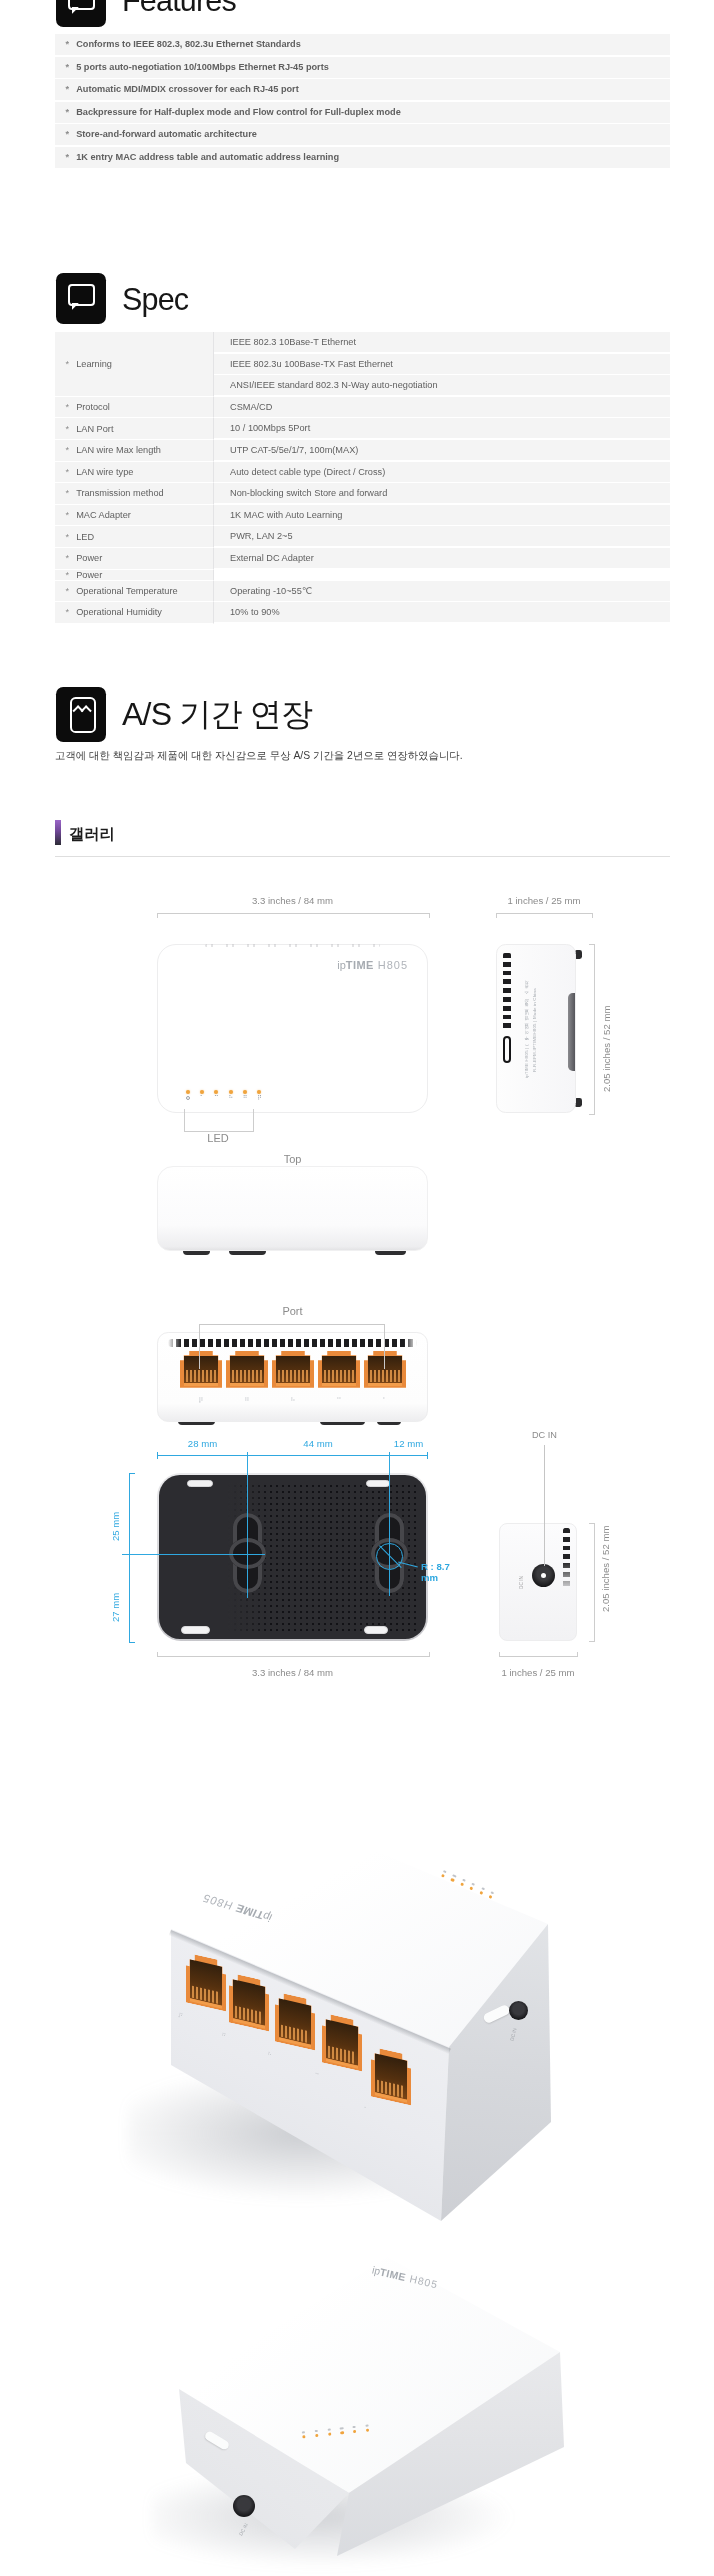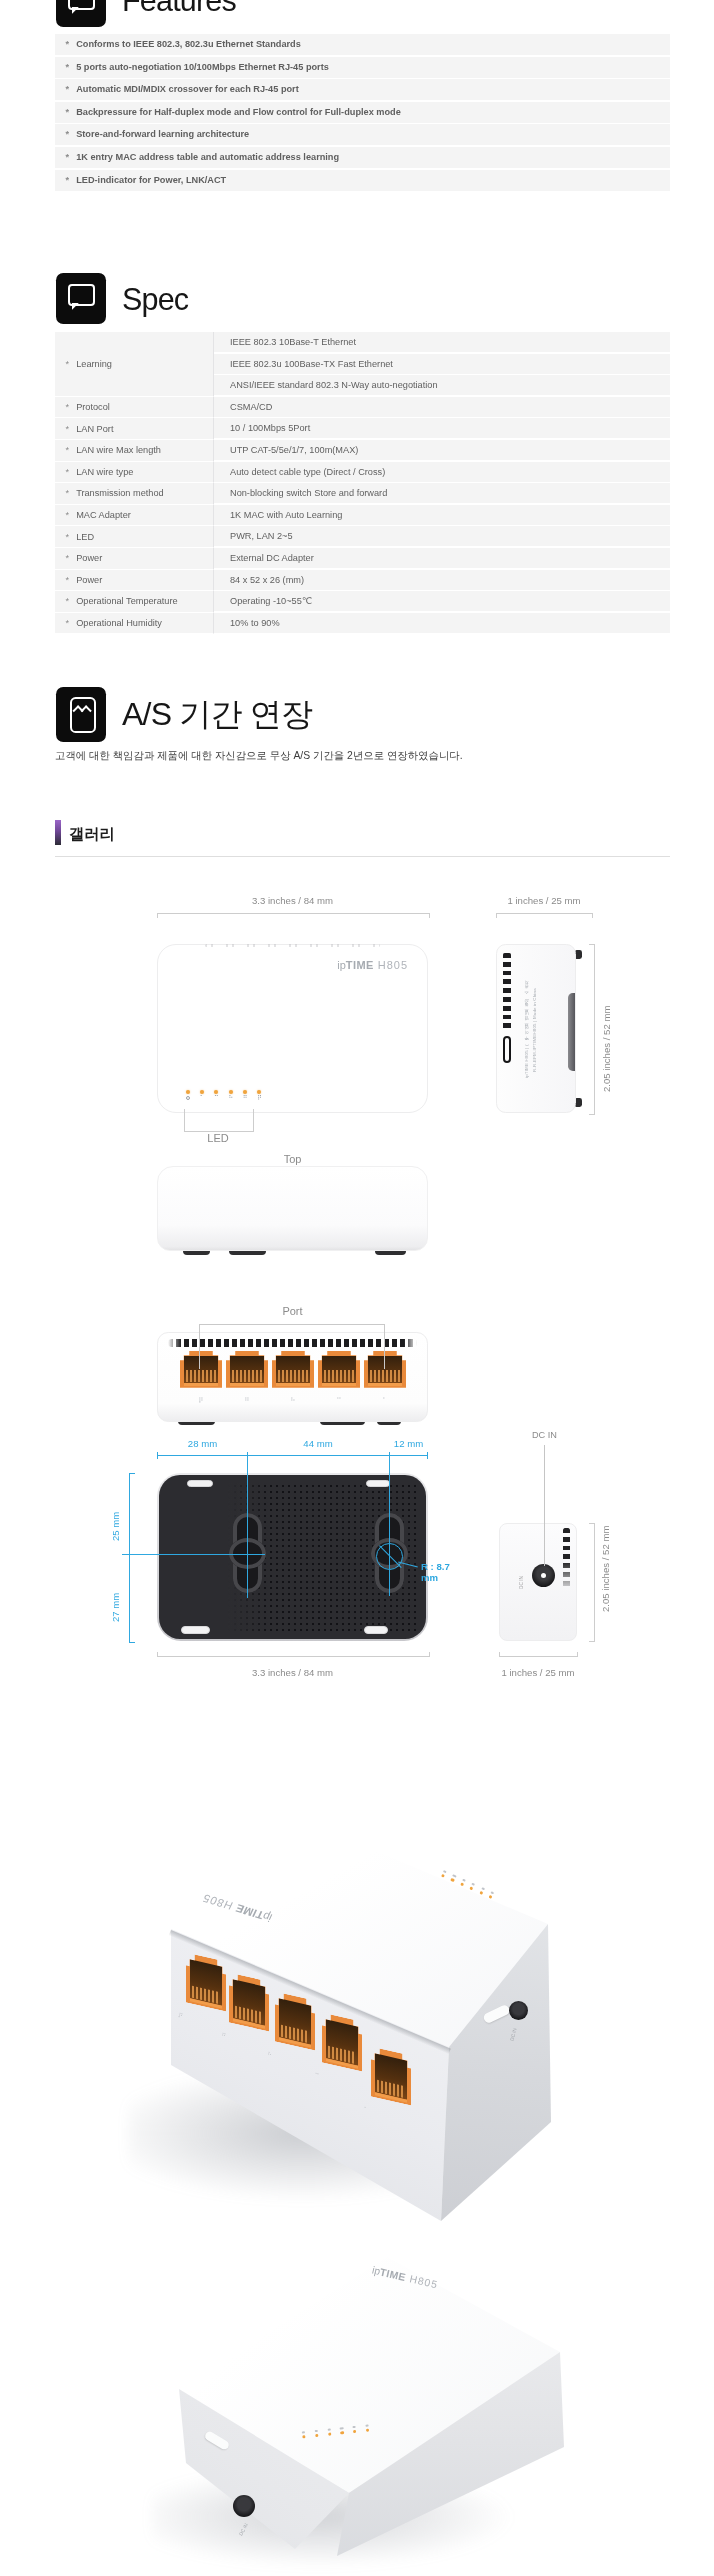--- a/index.html
+++ b/index.html
@@ -153,23 +153,22 @@
 
   <div class="sec-icon" style="left:56px;top:-23px;height:50px;">
     <div class="bubble"></div>
   </div>
   <div class="sec-title" style="left:122px;top:-16px;">Features</div>
   <div class="features-list">
       <div class="feat-row"><span class="ast">*</span><span>Conforms to IEEE 802.3, 802.3u Ethernet Standards</span></div>
       <div class="feat-row"><span class="ast">*</span><span>5 ports auto-negotiation 10/100Mbps Ethernet RJ-45 ports</span></div>
       <div class="feat-row"><span class="ast">*</span><span>Automatic MDI/MDIX crossover for each RJ-45 port</span></div>
       <div class="feat-row"><span class="ast">*</span><span>Backpressure for Half-duplex mode and Flow control for Full-duplex mode</span></div>
-      <div class="feat-row"><span class="ast">*</span><span>Store-and-forward learning architecture</span></div>
+      <div class="feat-row"><span class="ast">*</span><span>Store-and-forward automatic architecture</span></div>
       <div class="feat-row"><span class="ast">*</span><span>1K entry MAC address table and automatic address learning</span></div>
-      <div class="feat-row"><span class="ast">*</span><span>LED-indicator for Power, LNK/ACT</span></div>
     </div>
 
   <div class="sec-icon" style="left:56px;top:273px;height:51px;">
     <div class="bubble"></div>
   </div>
   <div class="sec-title" style="left:122px;top:283px;">Spec</div>
   <div class="spec-table">
       <div class="spec-row">
         <div class="spec-label">
           <span class="ast">*</span>
@@ -250,23 +249,20 @@
           <span>Power</span>
         </div>
         <div class="spec-vals">
           <div class="spec-val">External DC Adapter</div>
         </div>
       </div>
       <div class="spec-row">
         <div class="spec-label">
           <span class="ast">*</span>
           <span>Power</span>
-        </div>
-        <div class="spec-vals">
-          <div class="spec-val">84 x 52 x 26 (mm)</div>
         </div>
       </div>
       <div class="spec-row">
         <div class="spec-label">
           <span class="ast">*</span>
           <span>Operational Temperature</span>
         </div>
         <div class="spec-vals">
           <div class="spec-val">Operating -10~55℃</div>
         </div>

